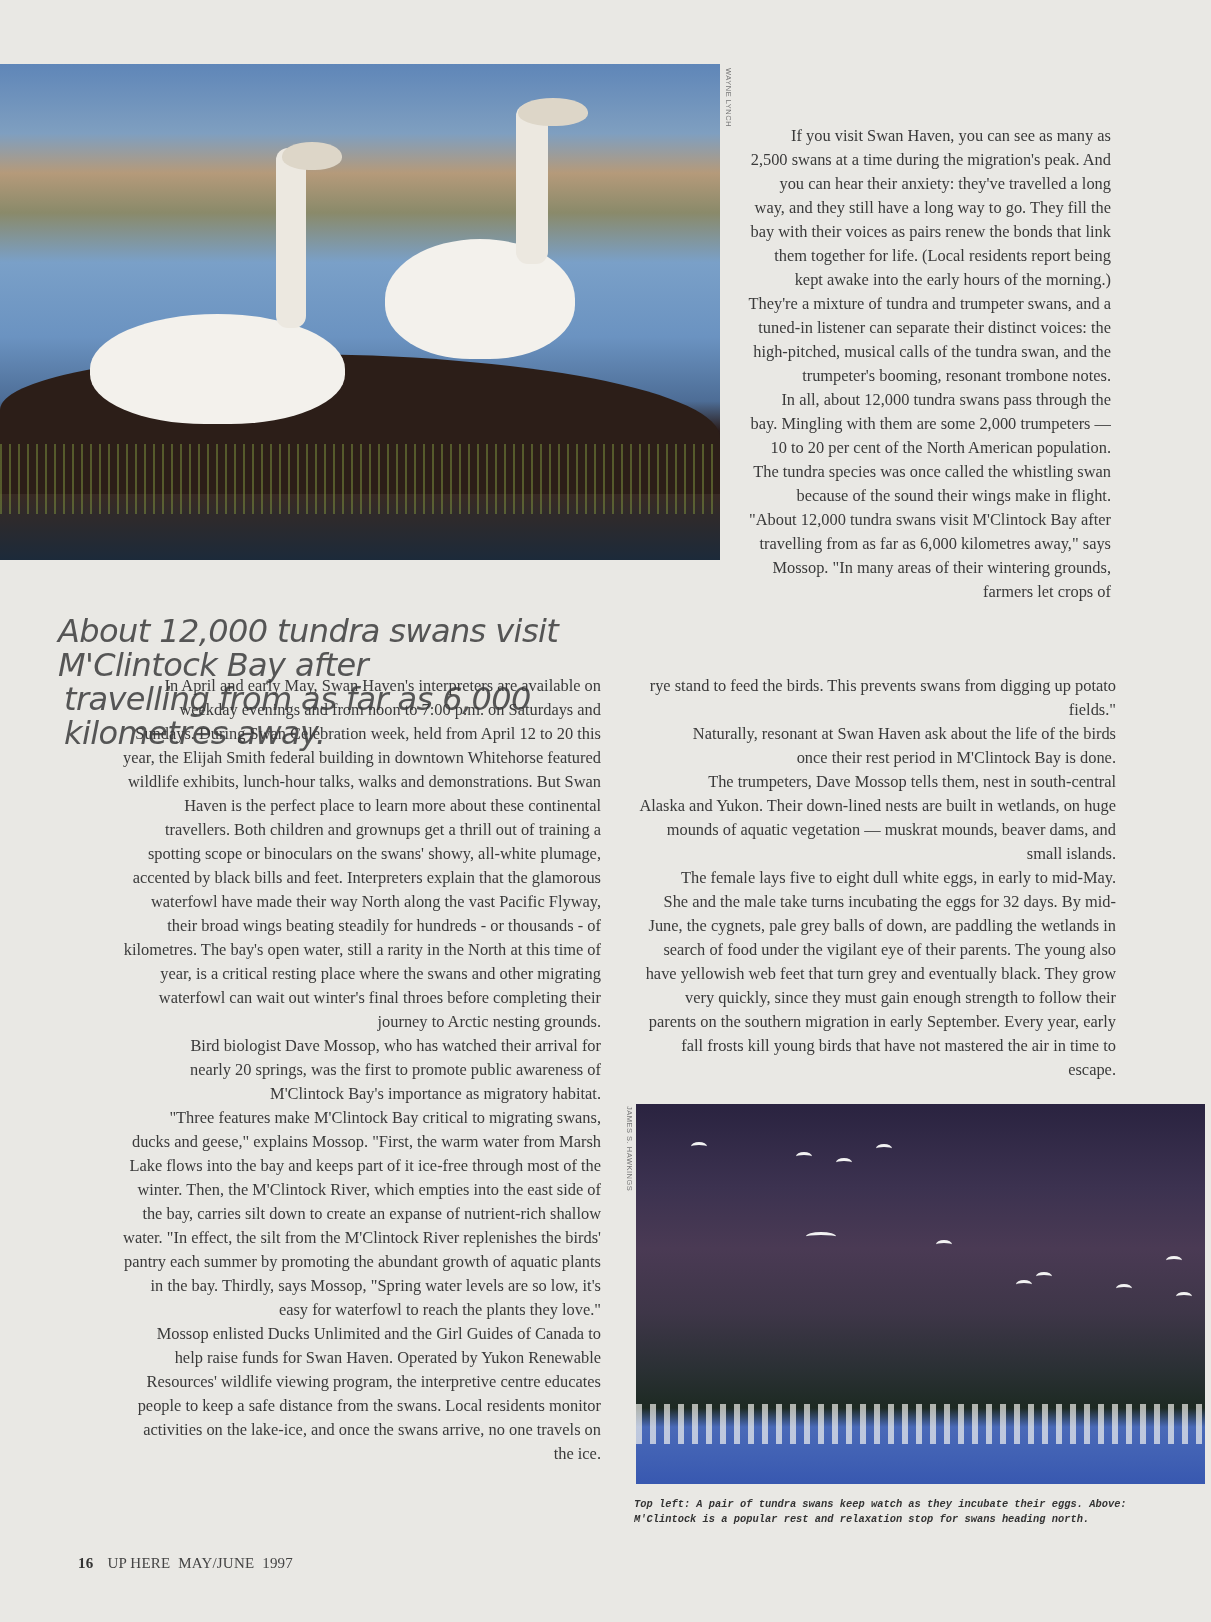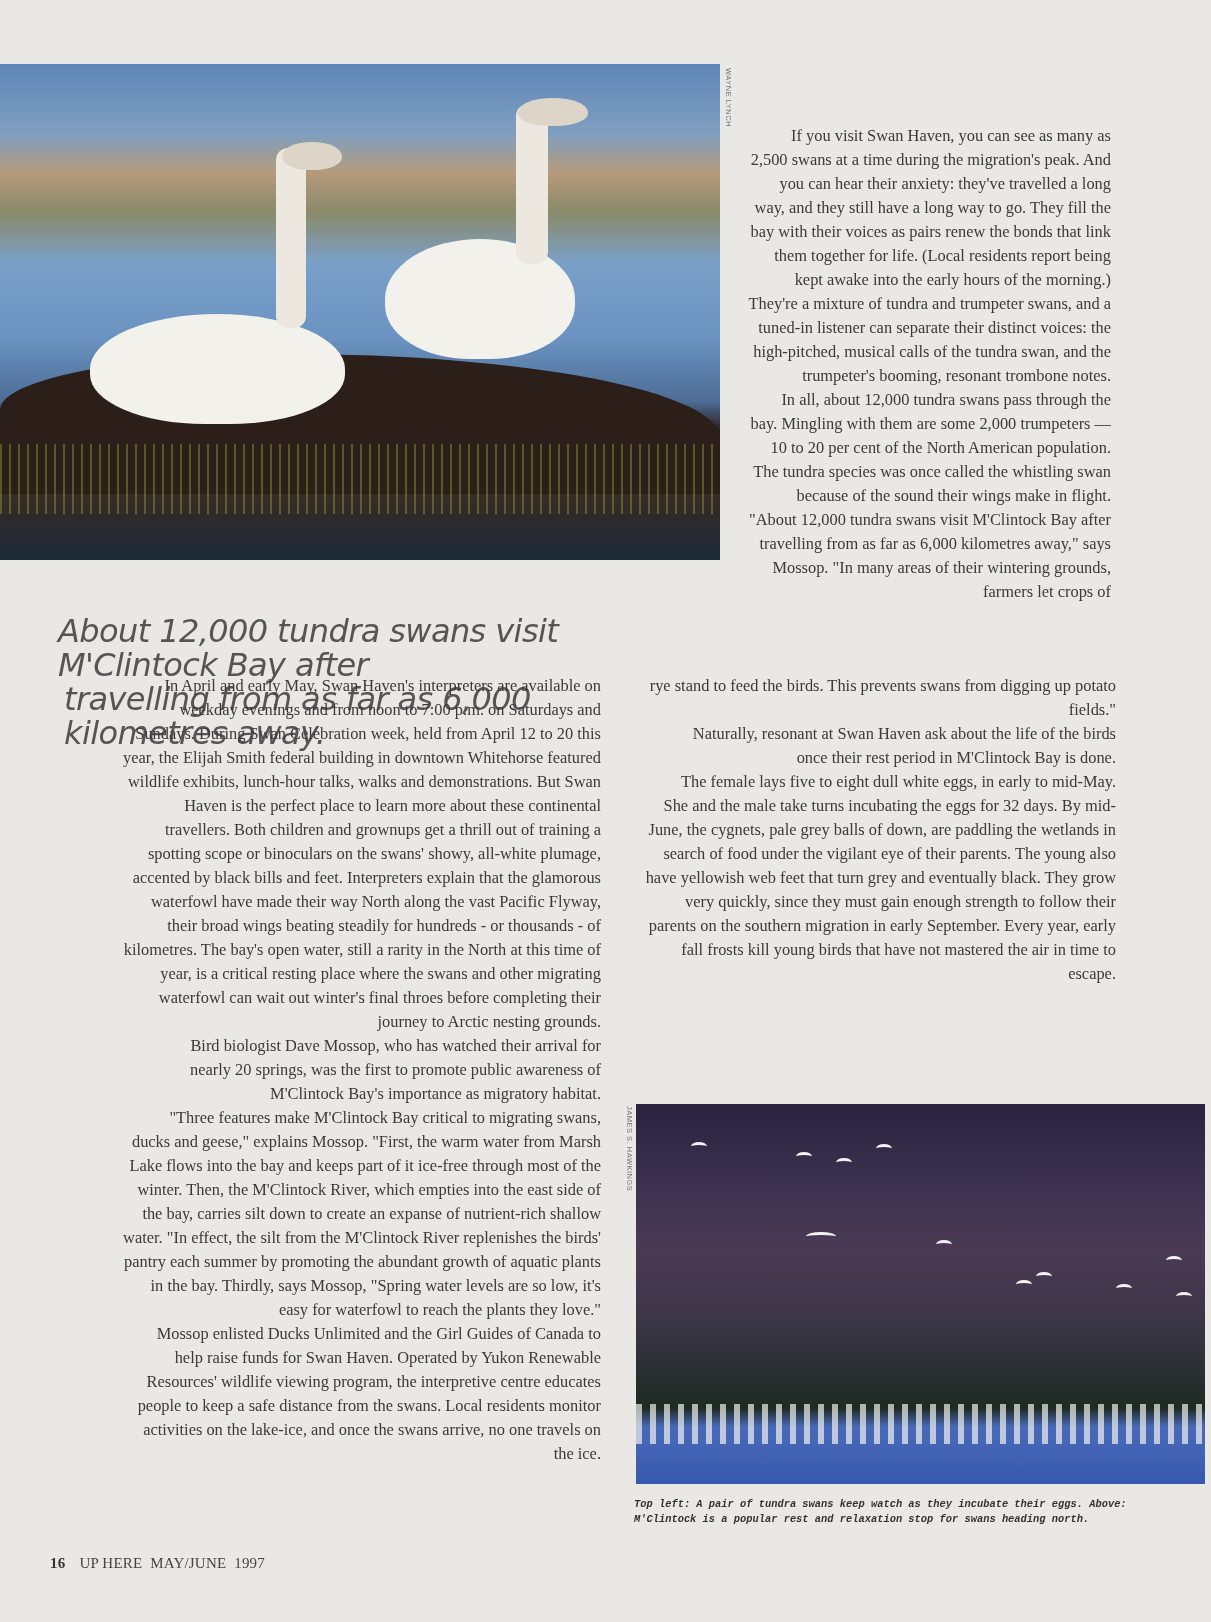--- a/index.html
+++ b/index.html
@@ -33,21 +33,21 @@
   #pullquote span { display:block; }
   #caption {
     position:absolute; left:634px; top:1497px; width:560px;
     font-family:Liberation Mono, monospace; font-style:italic; font-weight:bold;
     font-size:10.4px; line-height:15px; color:#333;
   }
   #footer {
     position:absolute; left:50px; top:1555px;
     font-size:15px; color:#444; letter-spacing:0.2px;
   }
-  #footer .pg { font-weight:bold; margin-right:14px; color:#333; }
+  #footer .pg { font-weight:bold; margin-right:14px; color:#333;margin-left:28px; }
   .flybird { position:absolute; width:16px; height:6px; border-top:3px solid #f2f2f2; border-radius:50% 50% 0 0; }
 </style>
 </head>
 <body>
 
 <div class="photo" id="photo-top">
   <div style="position:absolute;left:0;top:290px;width:720px;height:140px;background:#2c1e18;border-radius:40% 60% 0 0;"></div>
   <div class="swan" style="left:90px;top:250px;width:255px;height:110px;"></div>
   <div class="neck" style="left:276px;top:84px;width:30px;height:180px;"></div>
   <div class="swan" style="left:282px;top:78px;width:60px;height:28px;background:#ddd6c8;"></div>
@@ -64,20 +64,21 @@
 </div>
 
 <div id="pullquote">
   <span>About 12,000 tundra swans visit M'Clintock Bay after</span>
   <span style="padding-left:6px;">travelling from as far as 6,000 kilometres away.</span>
 </div>
 
 <div class="col" style="left:636px;top:674px;width:480px;">
   <p>rye stand to feed the birds. This prevents swans from digging up potato fields."</p>
   <p class="ind">Naturally, resonant at Swan Haven ask about the life of the birds once their rest period in M'Clintock Bay is done.</p>
+  <p class="ind">The trumpeters, Dave Mossop tells them, nest in south-central Alaska and Yukon. Their down-lined nests are built in wetlands, on huge mounds of aquatic vegetation — muskrat mounds, beaver dams, and small islands.</p>
   <p class="ind">The female lays five to eight dull white eggs, in early to mid-May. She and the male take turns incubating the eggs for 32 days. By mid-June, the cygnets, pale grey balls of down, are paddling the wetlands in search of food under the vigilant eye of their parents. The young also have yellowish web feet that turn grey and eventually black. They grow very quickly, since they must gain enough strength to follow their parents on the southern migration in early September. Every year, early fall frosts kill young birds that have not mastered the air in time to escape.</p>
 </div>
 
 <div class="col" style="left:121px;top:674px;width:480px;">
   <p class="ind">In April and early May, Swan Haven's interpreters are available on weekday evenings and from noon to 7:00 p.m. on Saturdays and Sundays. During Swan Celebration week, held from April 12 to 20 this year, the Elijah Smith federal building in downtown Whitehorse featured wildlife exhibits, lunch-hour talks, walks and demonstrations. But Swan Haven is the perfect place to learn more about these continental travellers. Both children and grownups get a thrill out of training a spotting scope or binoculars on the swans' showy, all-white plumage, accented by black bills and feet. Interpreters explain that the glamorous waterfowl have made their way North along the vast Pacific Flyway, their broad wings beating steadily for hundreds - or thousands - of kilometres. The bay's open water, still a rarity in the North at this time of year, is a critical resting place where the swans and other migrating waterfowl can wait out winter's final throes before completing their journey to Arctic nesting grounds.</p>
   <p class="ind">Bird biologist Dave Mossop, who has watched their arrival for nearly 20 springs, was the first to promote public awareness of M'Clintock Bay's importance as migratory habitat.</p>
   <p class="ind">"Three features make M'Clintock Bay critical to migrating swans, ducks and geese," explains Mossop. "First, the warm water from Marsh Lake flows into the bay and keeps part of it ice-free through most of the winter. Then, the M'Clintock River, which empties into the east side of the bay, carries silt down to create an expanse of nutrient-rich shallow water. "In effect, the silt from the M'Clintock River replenishes the birds' pantry each summer by promoting the abundant growth of aquatic plants in the bay. Thirdly, says Mossop, "Spring water levels are so low, it's easy for waterfowl to reach the plants they love."</p>
   <p class="ind">Mossop enlisted Ducks Unlimited and the Girl Guides of Canada to help raise funds for Swan Haven. Operated by Yukon Renewable Resources' wildlife viewing program, the interpretive centre educates people to keep a safe distance from the swans. Local residents monitor activities on the lake-ice, and once the swans arrive, no one travels on the ice.</p>
 </div>
 

